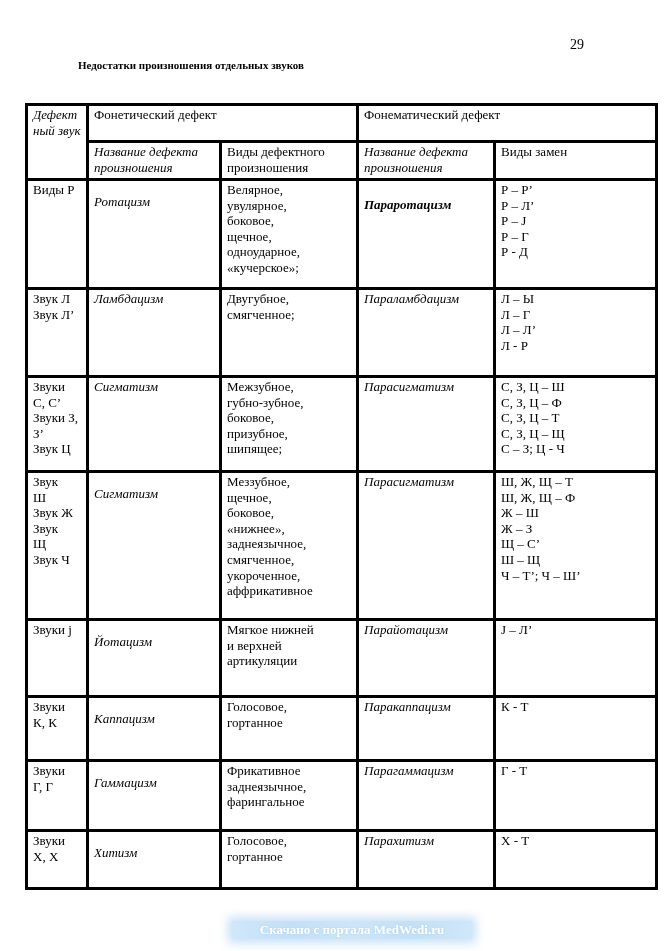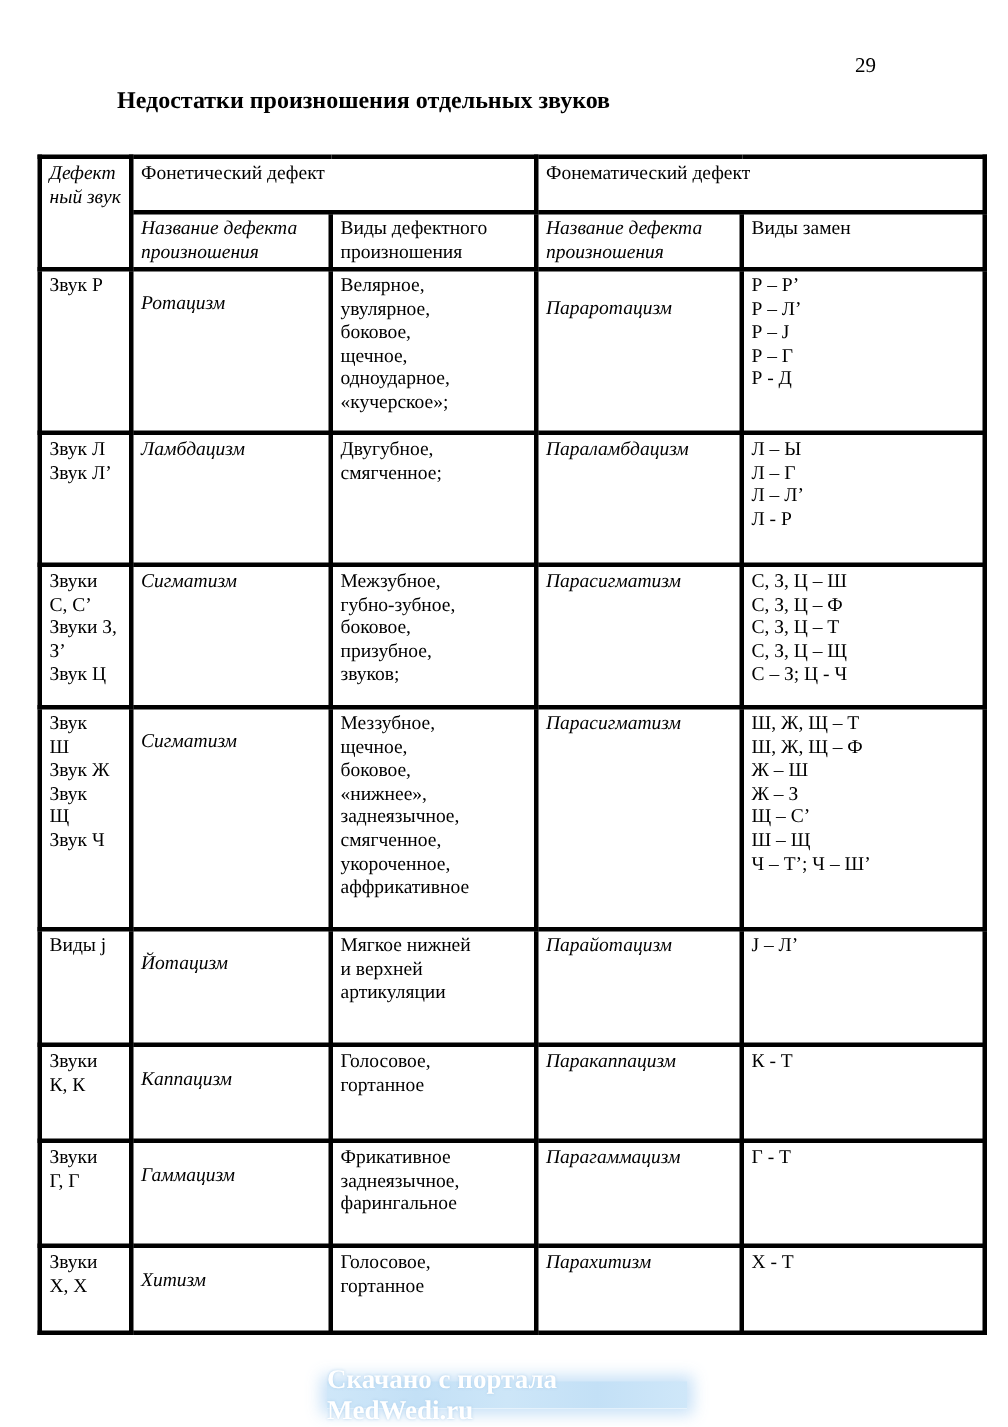--- a/index.html
+++ b/index.html
@@ -10,21 +10,21 @@
     overflow: hidden;
     font-family: "Liberation Serif", serif;
     color: #000;
   }
   .page-number {
     position: absolute; left: 570px; top: 37px;
     font-size: 14px;
   }
   .doc-title {
     position: absolute; left: 78px; top: 59px;
-    font-size: 16px; font-weight: bold;
+    font-size: 11px; font-weight: bold;
   }
   table.defects {
     position: absolute; left: 25px; top: 103px;
     width: 630px;
     border-collapse: collapse;
     table-layout: fixed;
     border-radius: 25px;
   }
   table.defects td, table.defects th {
     border: 3px solid #000;
@@ -41,26 +41,26 @@
   .h-main { font-weight: bold; font-size: 13.5px; }
   .h-sound { font-weight: bold; font-style: italic; }
   .h-name { font-weight: bold; font-style: italic; margin-left: 41px; }
   
   .c-sound { font-weight: bold; }
   .c-name  { font-weight: bold; font-style: italic; }
   .c-types { font-weight: normal; }
   .c-repl  { font-weight: bold; }
   
   tr.off2 .c-name.col2 { padding-top: 13px; font-style: italic; }
-  tr.off4 .c-name.col4 { padding-top: 16px; }
+  tr.off4 .c-name.col4 { padding-top: 16px; font-weight: bold; }
   .footer-banner {
-    position: absolute; left: 218px; top: 921px;
+    position: absolute; left: 232px; top: 921px;
     width: 240px; height: 18px;
     display: flex; align-items: center; justify-content: center;
-    font-size: 18px; font-weight: bold;
+    font-size: 13px; font-weight: bold;
     color: #ffffff;
     background: linear-gradient(90deg, #cfe7f9 0%, #c3e0f6 25%, #cde6f8 50%, #c3e0f6 75%, #cfe7f9 100%);
     box-shadow: 0 0 10px 4px rgba(190, 220, 246, 0.85);
     text-shadow: 0 0 2px rgba(170, 205, 235, 0.9);
   }
 </style>
 </head>
 <body>
 
 <div class="page-number">29</div>
@@ -82,21 +82,21 @@
       <th class="h-main" colspan="2">Фонематический  дефект</th>
     </tr>
     <tr style="height:38px">
       <th class="h-name">Название дефекта произношения</th>
       <th class="h-main">Виды дефектного произношения</th>
       <th class="h-name">Название дефекта произношения</th>
       <th class="h-main">Виды замен</th>
     </tr>
 
     <tr style="height:109px" class="off2 off4">
-      <td class="c-sound">Звук Р</td>
+      <td class="c-sound">Виды Р</td>
       <td class="c-name col2">Ротацизм</td>
       <td class="c-types">Велярное,
 увулярное,
 боковое,
 щечное,
 одноударное,
 «кучерское»;</td>
       <td class="c-name col4">Параротацизм</td>
       <td class="c-repl">Р – Р’
 Р – Л’
@@ -120,21 +120,21 @@
       <td class="c-sound">Звуки
 С, С’
 Звуки З,
 З’
 Звук Ц</td>
       <td class="c-name col2">Сигматизм</td>
       <td class="c-types">Межзубное,
 губно-зубное,
 боковое,
 призубное,
-звуков;</td>
+шипящее;</td>
       <td class="c-name col4">Парасигматизм</td>
       <td class="c-repl">С, З, Ц – Ш
 С, З, Ц – Ф
 С, З, Ц – Т
 С, З, Ц – Щ
 С – З; Ц - Ч</td>
     </tr>
     <tr style="height:148px" class="off2">
       <td class="c-sound">Звук
 Ш
@@ -154,21 +154,21 @@
       <td class="c-name col4">Парасигматизм</td>
       <td class="c-repl">Ш, Ж, Щ – Т
 Ш, Ж, Щ – Ф
 Ж – Ш
 Ж – З
 Щ – С’
 Ш – Щ
 Ч – Т’; Ч – Ш’</td>
     </tr>
     <tr style="height:77px" class="off2">
-      <td class="c-sound">Виды j</td>
+      <td class="c-sound">Звуки j</td>
       <td class="c-name col2">Йотацизм</td>
       <td class="c-types">Мягкое нижней
 и верхней
 артикуляции</td>
       <td class="c-name col4">Парайотацизм</td>
       <td class="c-repl">J – Л’</td>
     </tr>
     <tr style="height:64px" class="off2">
       <td class="c-sound">Звуки
 К, К</td>

